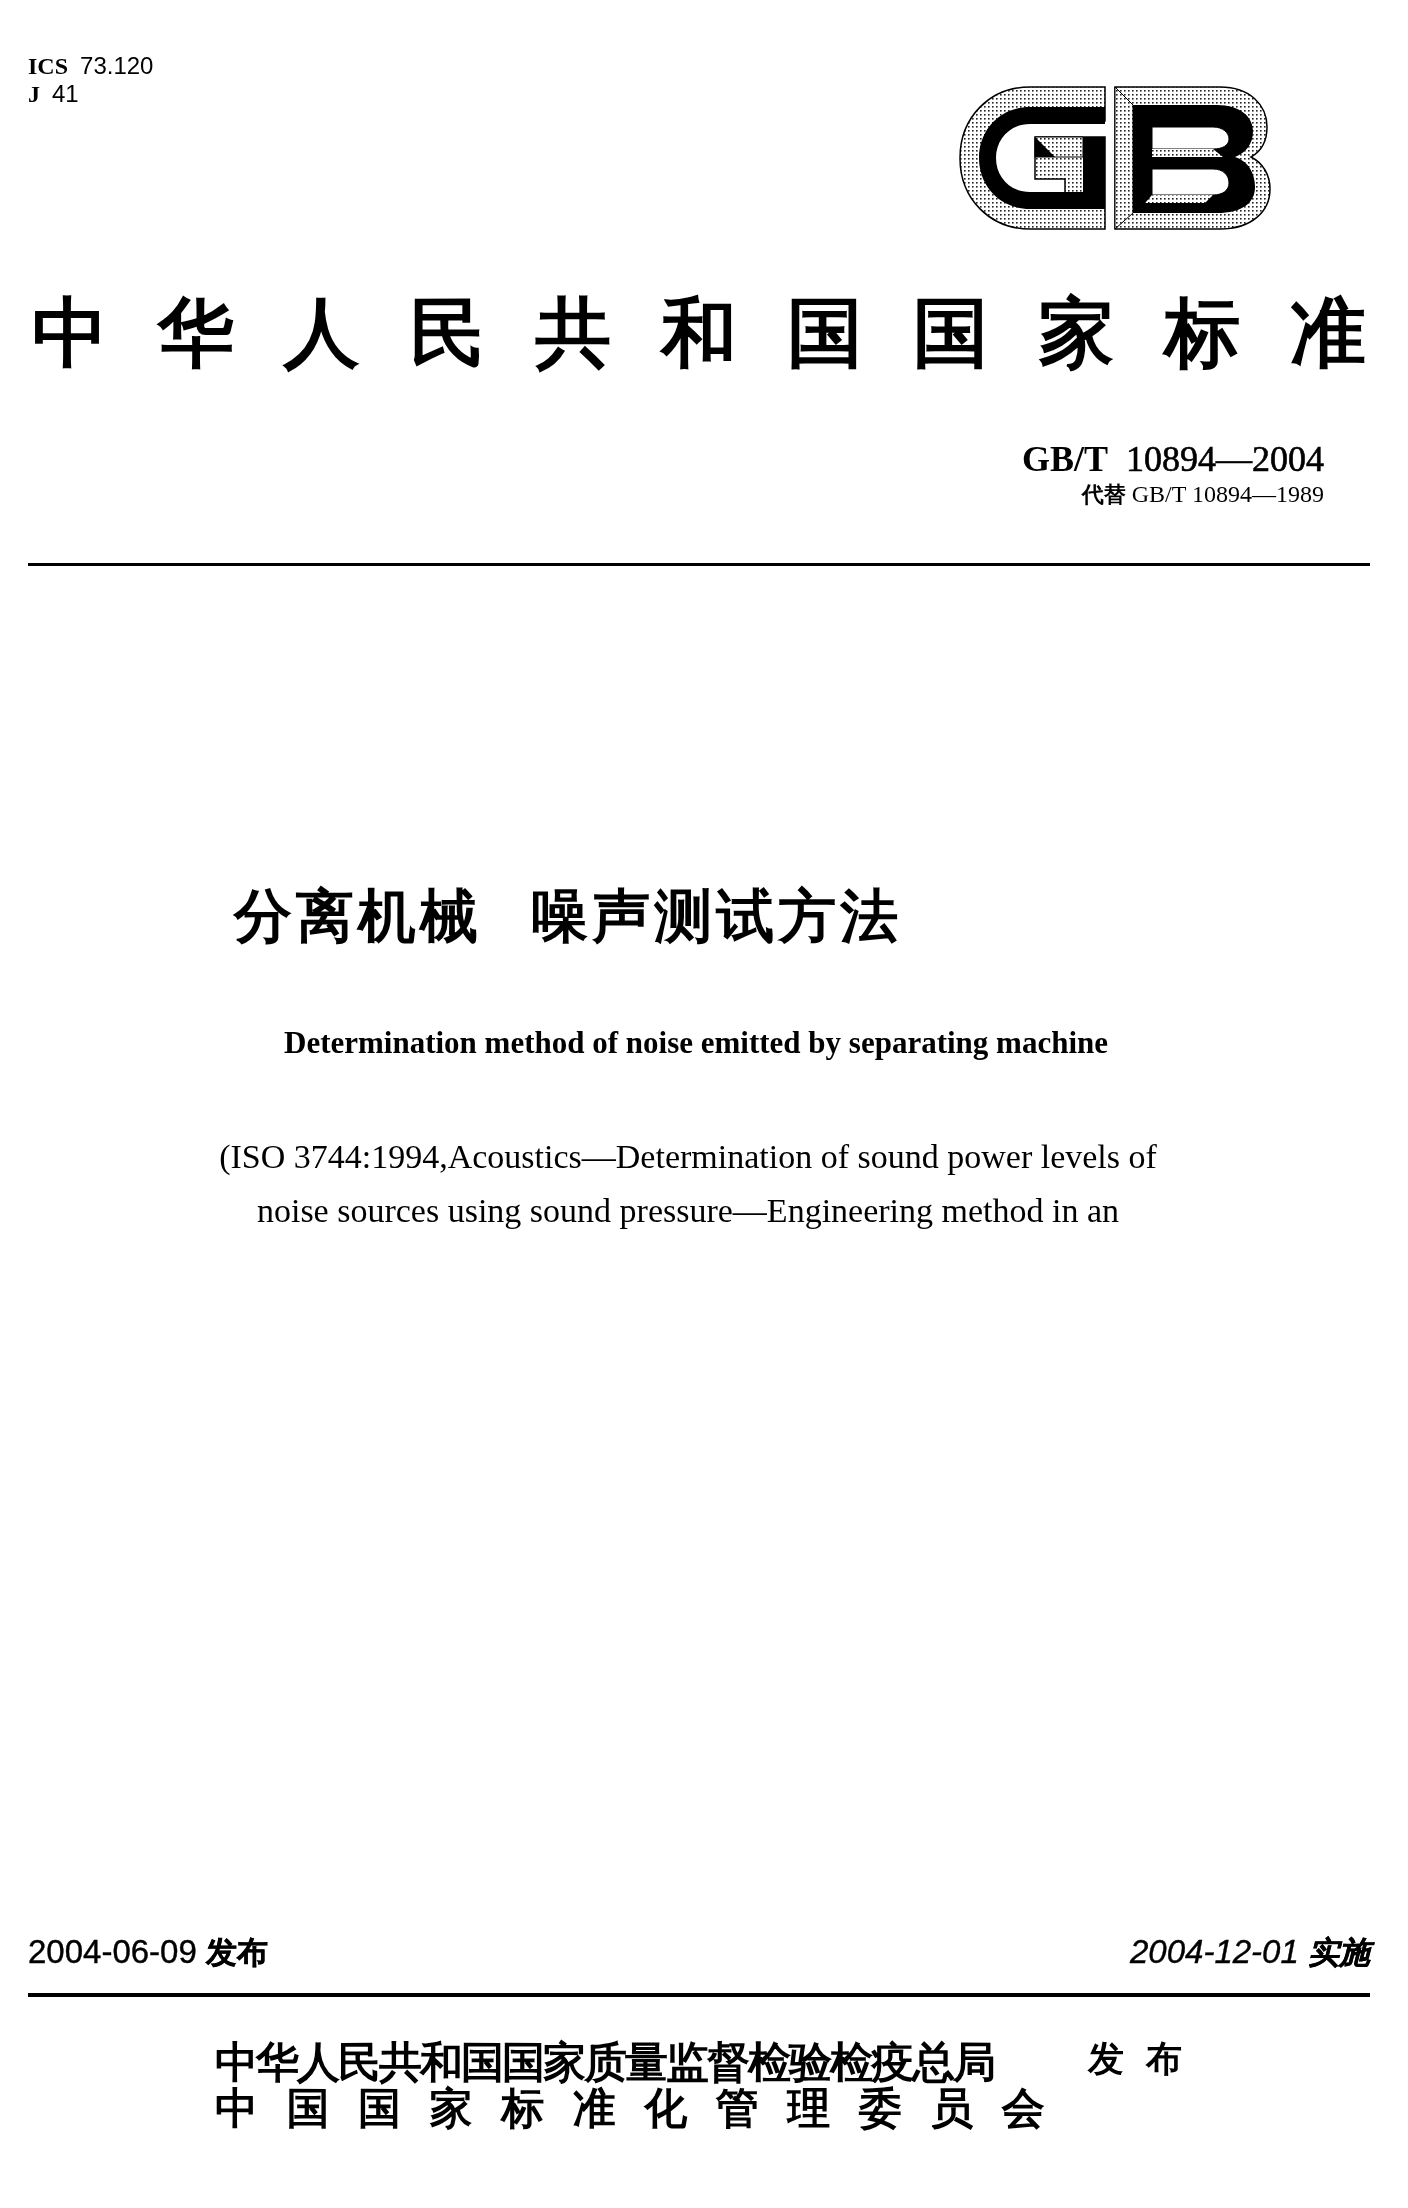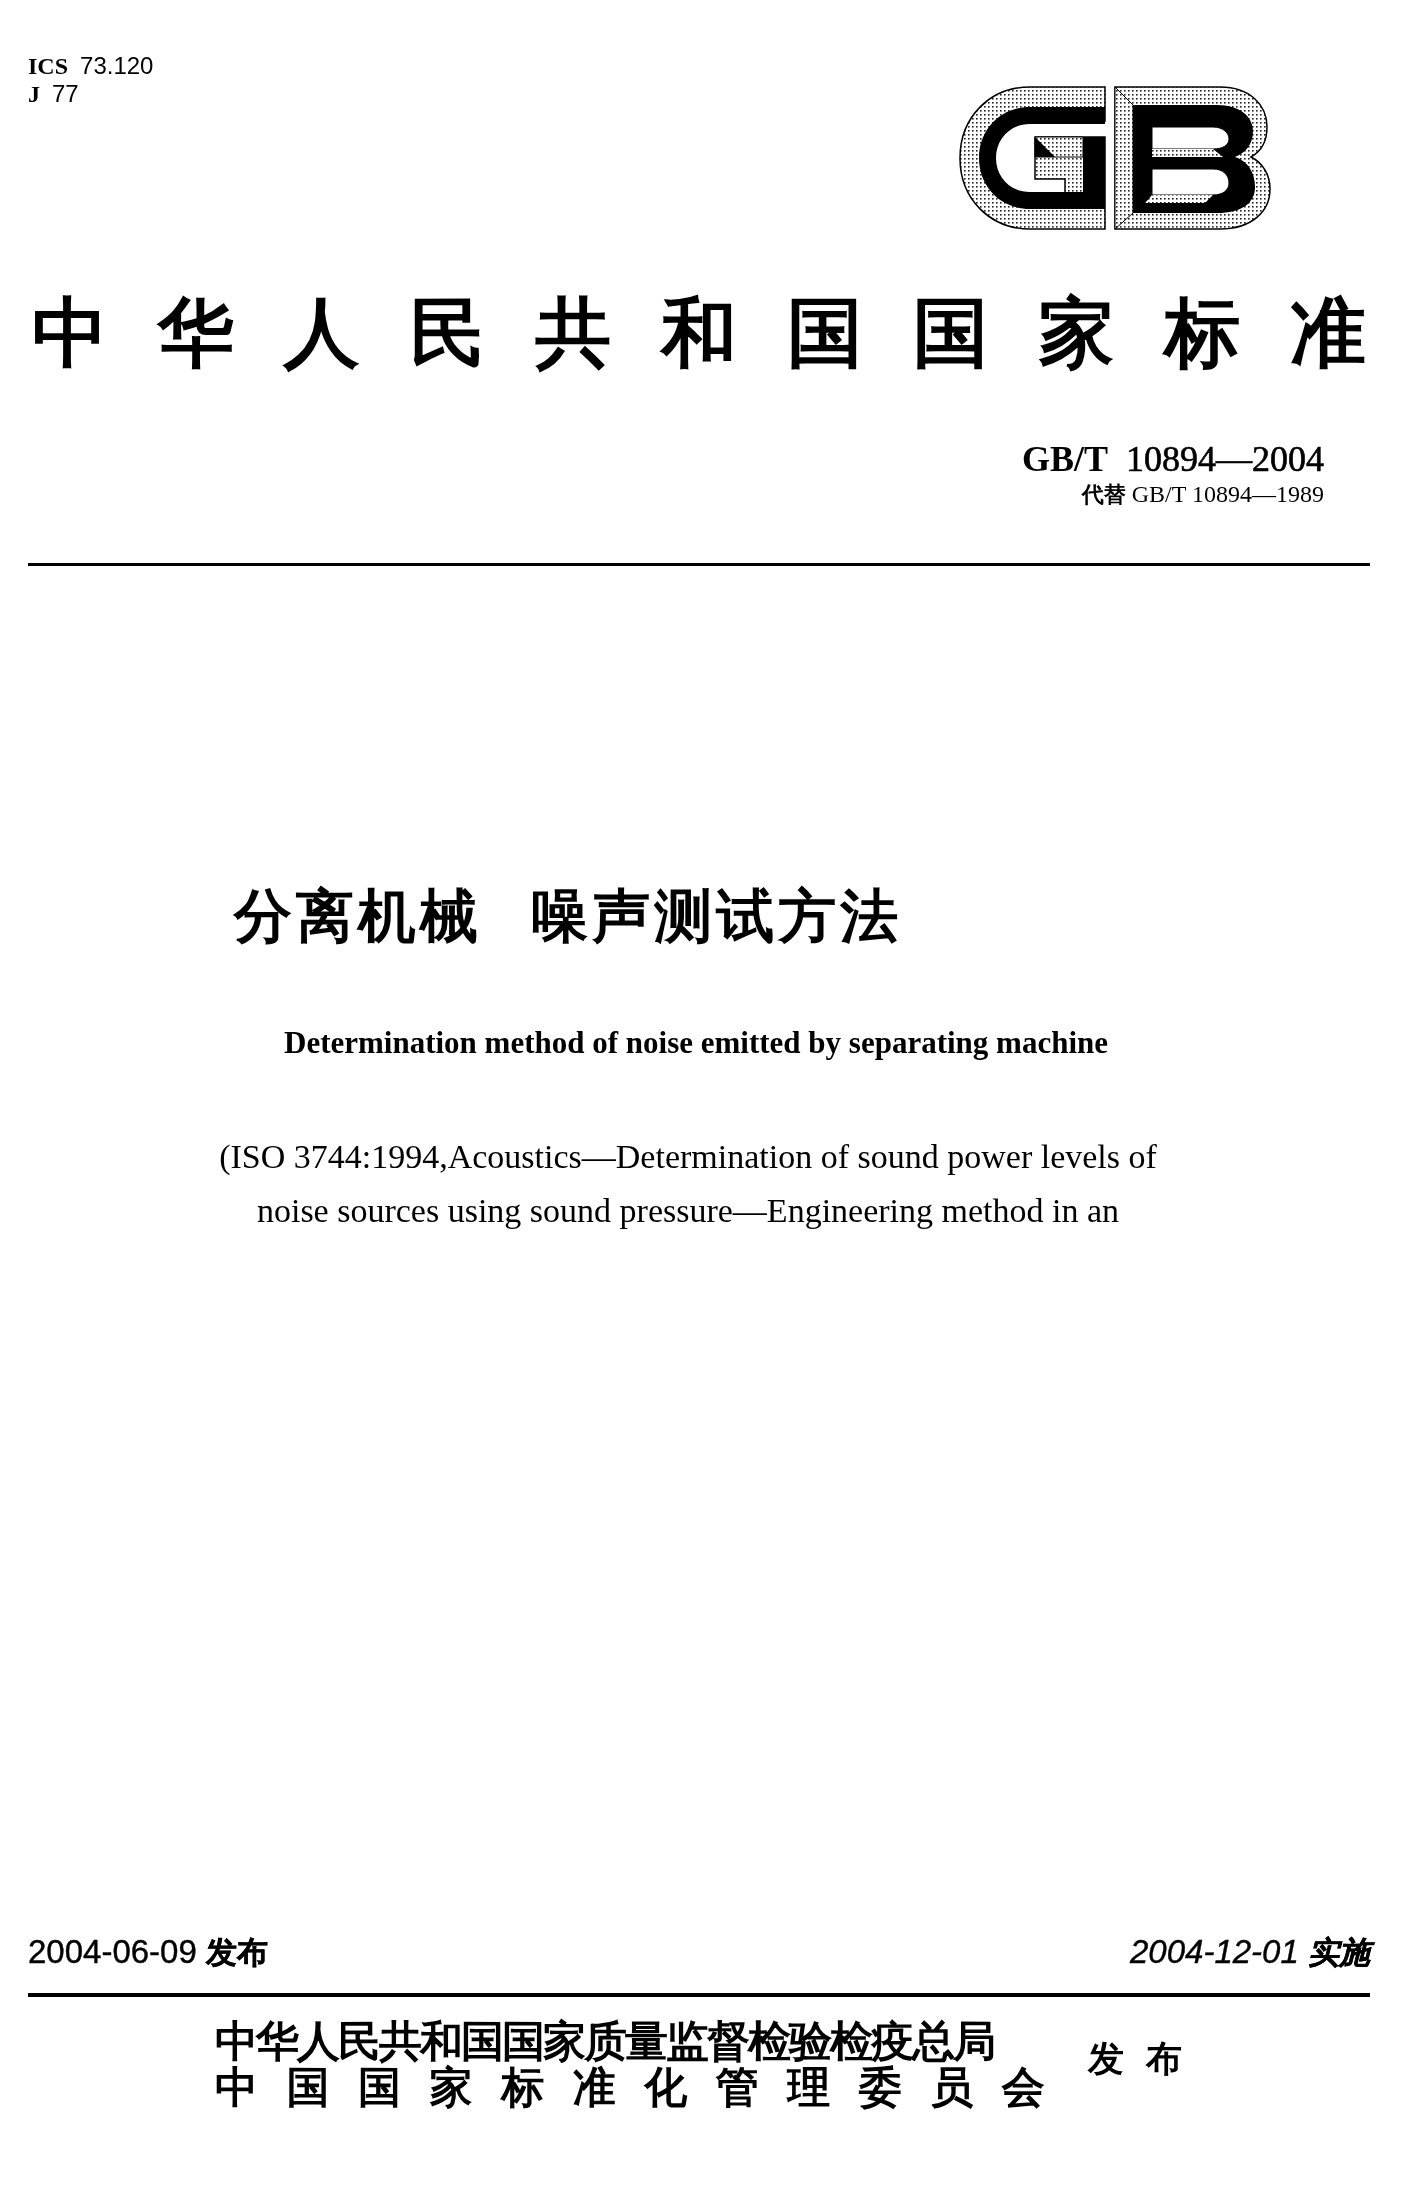--- a/index.html
+++ b/index.html
@@ -32,31 +32,31 @@
 
     #iso-ref { left: 84px; width: 1208px; top: 1130px; text-align: center; font-size: 34px; line-height: 54px; font-family: "Liberation Serif", serif; }
     #iso-ref div { white-space: nowrap; }
 
     .date { top: 1932px; font-size: 33px; font-family: "Liberation Sans", sans-serif; -webkit-text-stroke: 0.4px #000; white-space: nowrap; }
     .date .cn { font-family: "DejaVu Sans", sans-serif; font-weight: bold; font-size: 31px; }
     #date-issue { left: 28px; }
     #date-impl { right: 38px; font-style: italic; }
 
     #publisher { left: 215px; top: 2018px; width: 830px; font-family: "DejaVu Sans", sans-serif; font-weight: bold; }
-    #publisher .l1 { font-size: 43px; line-height: 46px; letter-spacing: -2px; white-space: nowrap; }
+    #publisher .l1 { font-size: 43px; line-height: 46px; letter-spacing: -2px; white-space: nowrap; margin-top: 21px; }
     #publisher .l2 { font-size: 43px; line-height: 46px; display: flex; justify-content: space-between; width: 830px; }
     #publisher .l2 span { display: inline-block; }
     #publish-word { left: 1088px; top: 2035px; font-size: 36px; font-weight: bold; font-family: "DejaVu Sans", sans-serif; letter-spacing: 22px; white-space: nowrap; }
   </style>
 </head>
 <body>
 
 <div id="ics" class="abs serif">
   <div><span>ICS</span>&nbsp;&nbsp;<span class="num">73.120</span></div>
-  <div><span>J</span>&nbsp;&nbsp;<span class="num">77</span></div>
+  <div><span>J</span>&nbsp;&nbsp;<span class="num">41</span></div>
 </div>
 
 <div id="gb-logo" class="abs">
   <svg width="320" height="162" viewBox="0 0 320 162" xmlns="http://www.w3.org/2000/svg">
     <defs>
       <pattern id="dots" width="4" height="4" patternUnits="userSpaceOnUse">
         <rect width="4" height="4" fill="#fff"></rect>
         <rect x="1" y="1" width="1.6" height="1.6" fill="#222"></rect>
       </pattern>
     </defs>

